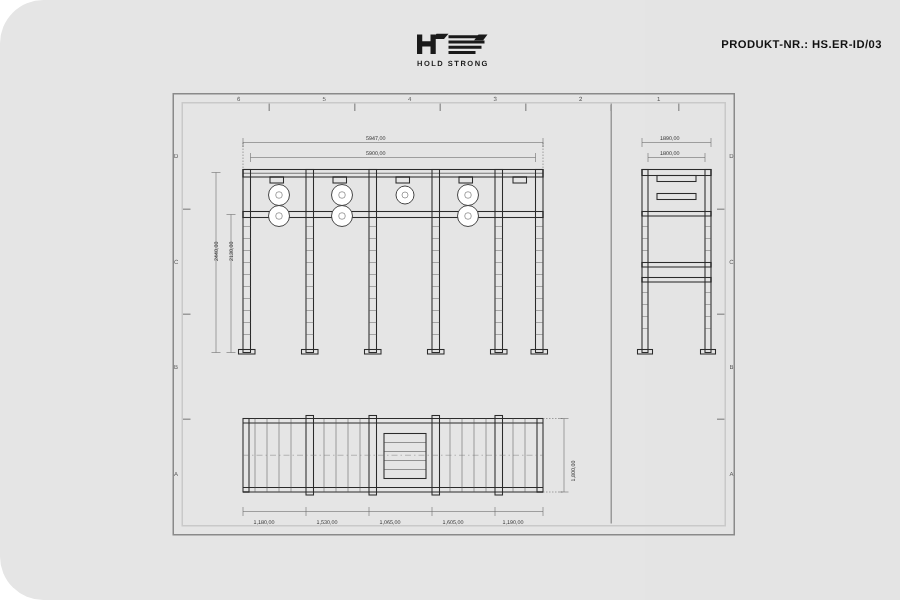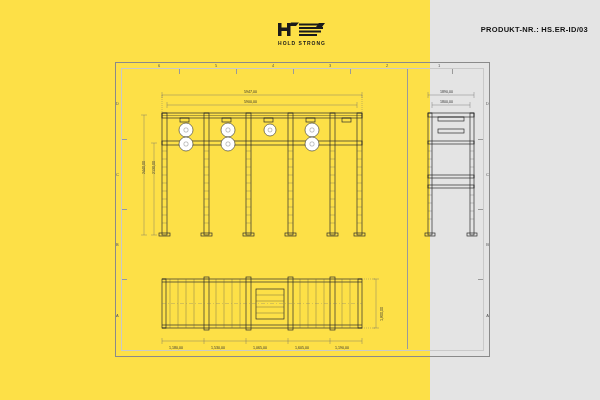--- a/index.html
+++ b/index.html
@@ -6,21 +6,22 @@
   html, body {
     margin: 0; padding: 0;
     width: 600px; height: 400px;
     background: #ffffff;
     font-family: "Liberation Sans", sans-serif;
     overflow: hidden;
   }
   #page {
     position: relative;
     width: 600px; height: 400px;
-    background: #fde047;
+    background: #e5e5e5;
+    border-radius: 29px;
   }
   
   .right-band {
     position: absolute;
     top: 0; right: 0;
     width: 170px; height: 400px;
     background: #e4e4e4;
   }
   
   .logo-wrap {

